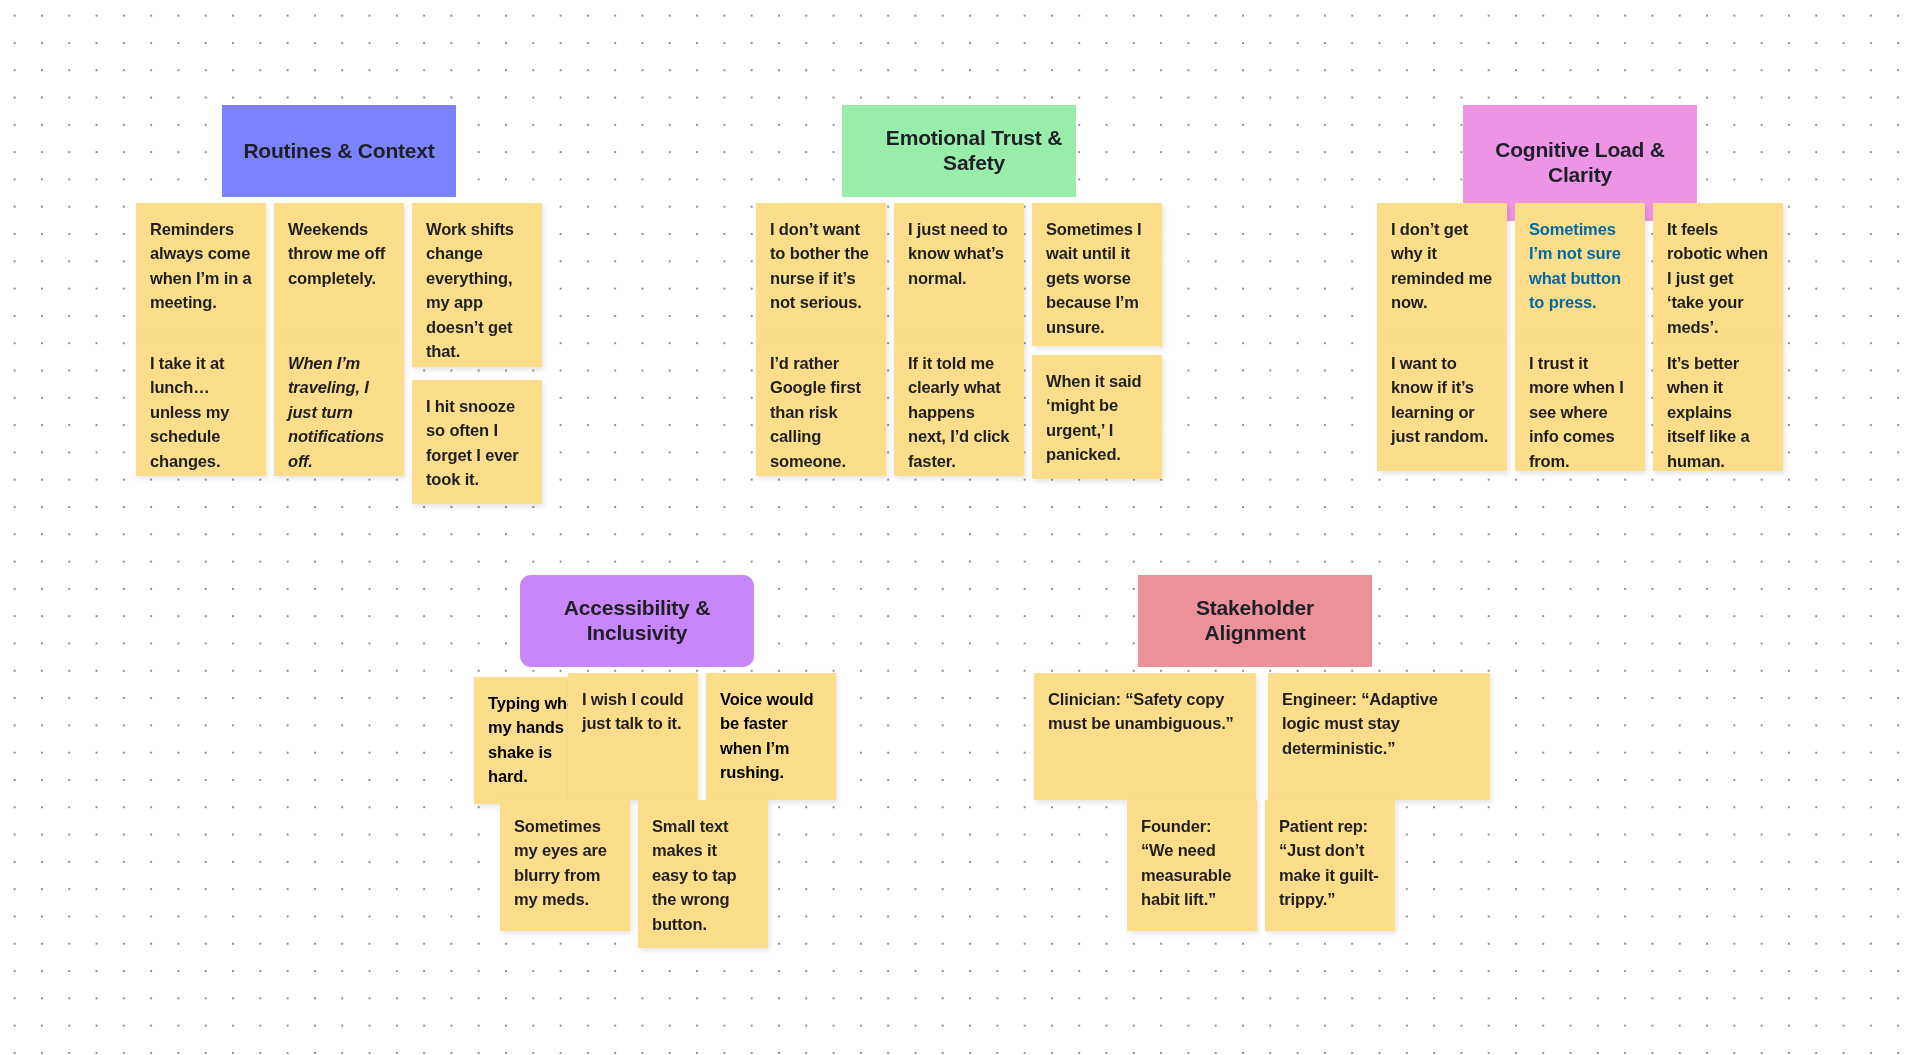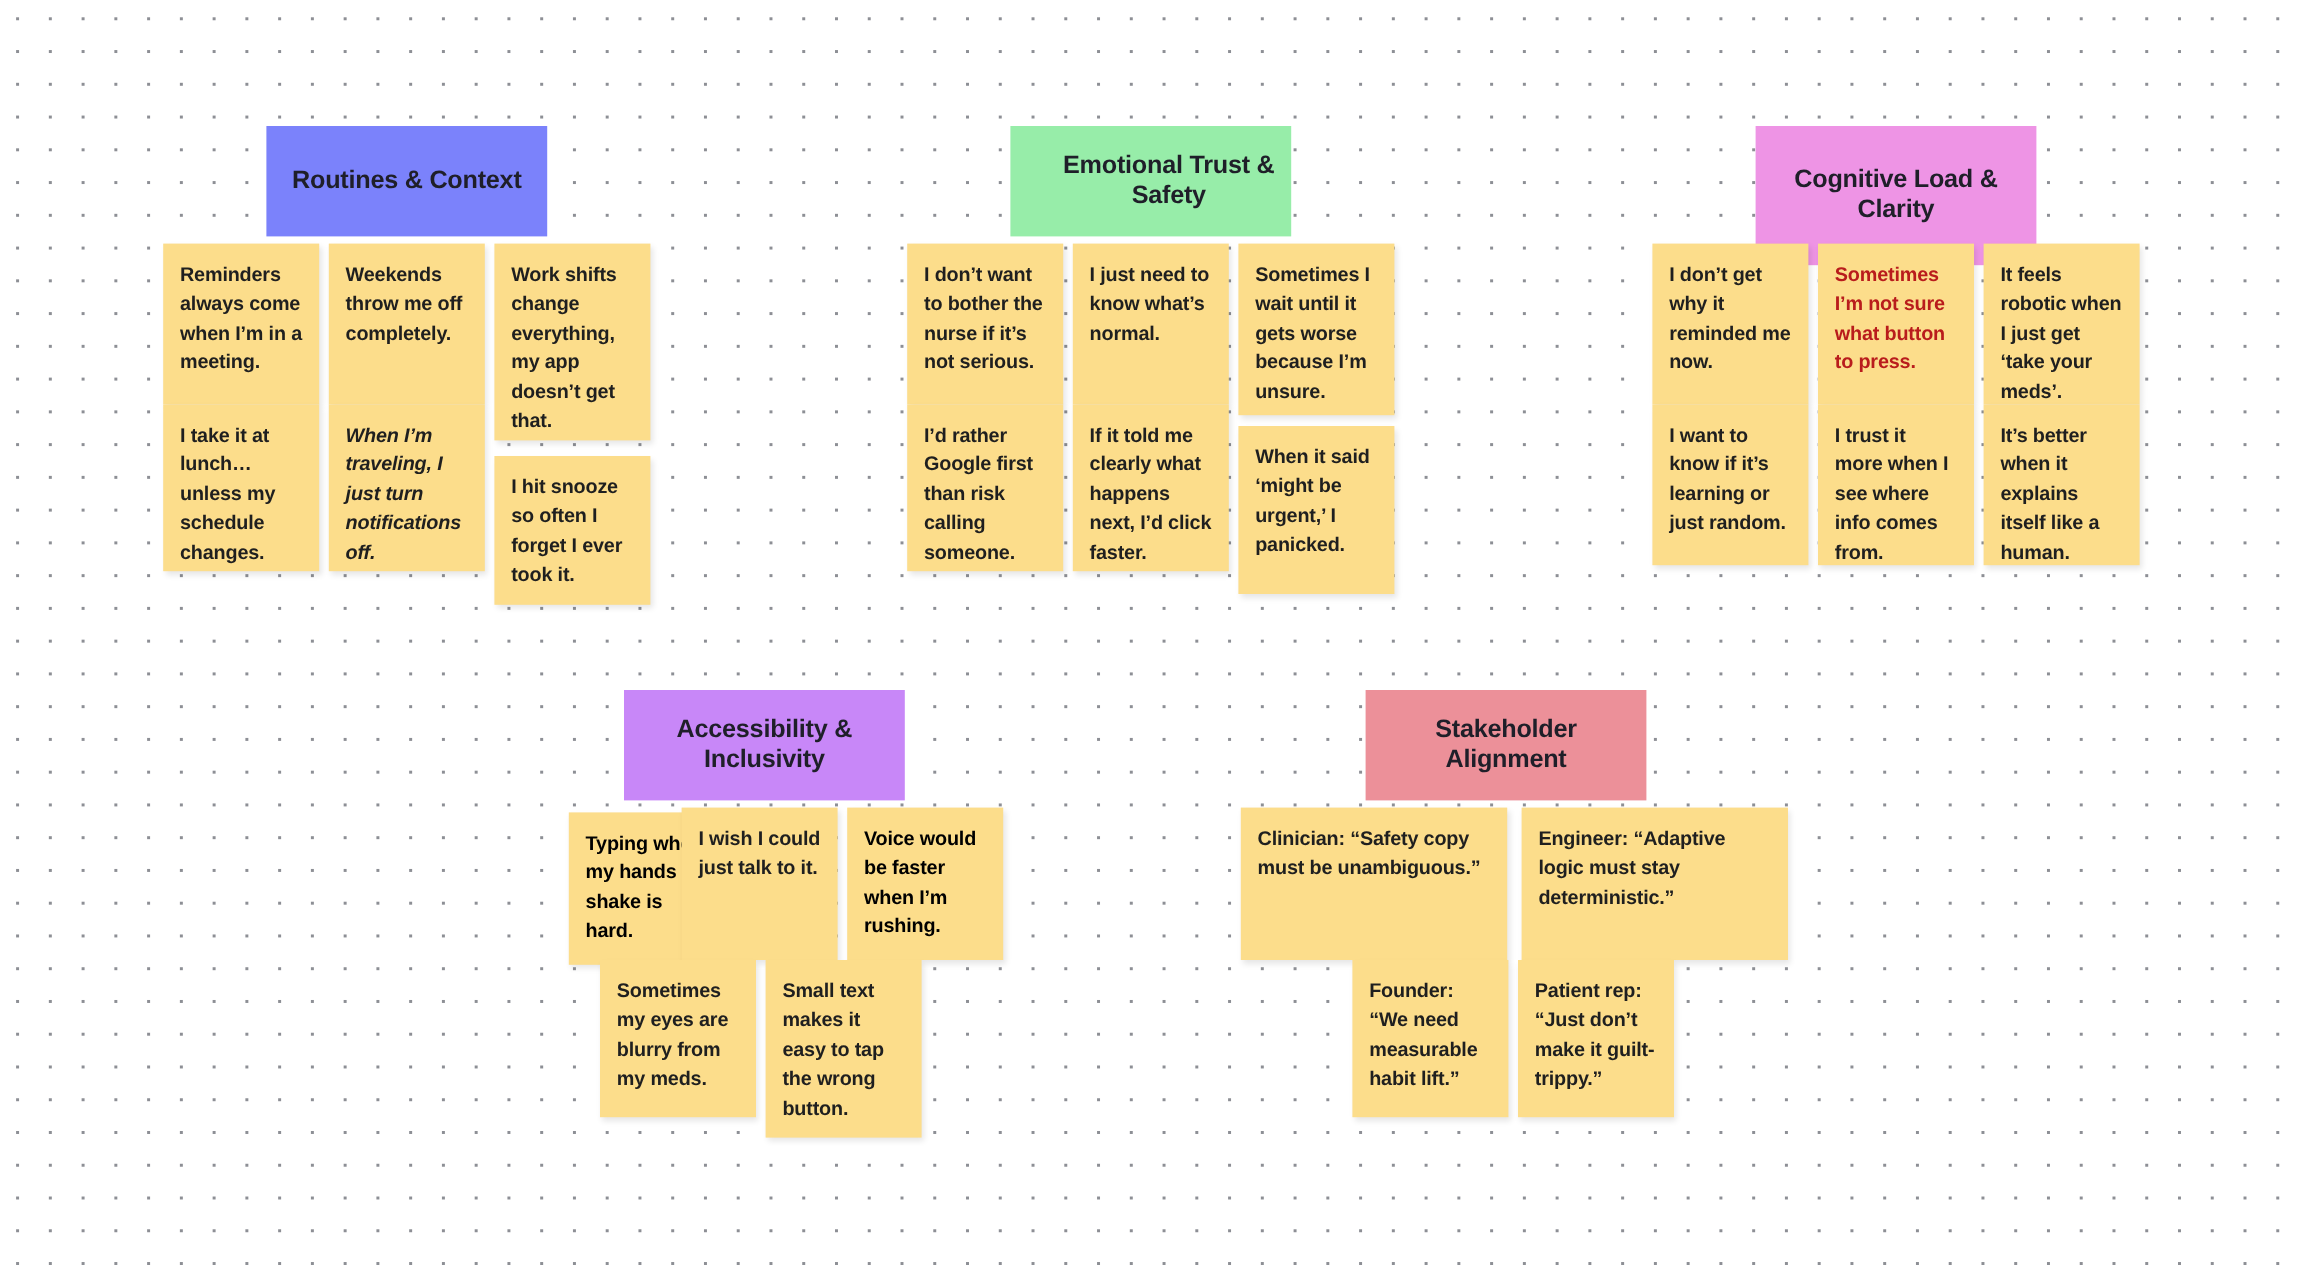--- a/index.html
+++ b/index.html
@@ -59,29 +59,29 @@
     <div class="note" style="left: 136px; top: 337px; width: 130px; height: 139px; background: rgb(252, 221, 139); color: rgb(31, 31, 31);">I take it at lunch… unless my schedule changes.</div>
     <div class="note" style="left: 412px; top: 203px; width: 130px; height: 164px; background: rgb(252, 221, 139); color: rgb(31, 31, 31);">Work shifts change everything, my app doesn’t get that.</div>
     <div class="note" style="left: 274px; top: 337px; width: 130px; height: 139px; background: rgb(252, 221, 139); color: rgb(31, 31, 31); font-style: italic;">When I’m traveling, I just turn notifications off.</div>
     <div class="note" style="left: 412px; top: 380px; width: 130px; height: 124px; background: rgb(252, 221, 139); color: rgb(31, 31, 31);">I hit snooze so often I forget I ever took it.</div>
     <div class="cluster-header" style="left: 842px; top: 105px; width: 234px; height: 92px; background: rgb(151, 237, 169); padding-left: 40px;">Emotional Trust &amp; Safety</div>
     <div class="note" style="left: 756px; top: 203px; width: 130px; height: 134px; background: rgb(252, 221, 139); color: rgb(31, 31, 31);">I don’t want to bother the nurse if it’s not serious.</div>
     <div class="note" style="left: 894px; top: 203px; width: 130px; height: 134px; background: rgb(252, 221, 139); color: rgb(31, 31, 31);">I just need to know what’s normal.</div>
     <div class="note" style="left: 1032px; top: 203px; width: 130px; height: 143px; background: rgb(252, 221, 139); color: rgb(31, 31, 31);">Sometimes I wait until it gets worse because I’m unsure.</div>
     <div class="note" style="left: 756px; top: 337px; width: 130px; height: 139px; background: rgb(252, 221, 139); color: rgb(31, 31, 31);">I’d rather Google first than risk calling someone.</div>
     <div class="note" style="left: 894px; top: 337px; width: 130px; height: 139px; background: rgb(252, 221, 139); color: rgb(31, 31, 31);">If it told me clearly what happens next, I’d click faster.</div>
-    <div class="note" style="left: 1032px; top: 355px; width: 130px; height: 140px; background: rgb(252, 221, 139); color: rgb(31, 31, 31);">When it said ‘might be urgent,’ I panicked.</div>
+    <div class="note" style="left: 1032px; top: 355px; width: 130px; height: 124px; background: rgb(252, 221, 139); color: rgb(31, 31, 31);">When it said ‘might be urgent,’ I panicked.</div>
     <div class="cluster-header" style="left: 1463px; top: 105px; width: 234px; height: 116px; background: rgb(238, 148, 229);">Cognitive Load &amp; Clarity</div>
     <div class="note" style="left: 1377px; top: 203px; width: 130px; height: 134px; background: rgb(252, 221, 139); color: rgb(31, 31, 31);">I don’t get why it reminded me now.</div>
-    <div class="note" style="left: 1515px; top: 203px; width: 130px; height: 134px; background: rgb(252, 221, 139); color: #b91c1c;">Sometimes I’m not sure what button to press.</div>
+    <div class="note" style="left: 1515px; top: 203px; width: 130px; height: 134px; background: rgb(252, 221, 139); color: #0369a1;">Sometimes I’m not sure what button to press.</div>
     <div class="note" style="left: 1653px; top: 203px; width: 130px; height: 134px; background: rgb(252, 221, 139); color: rgb(31, 31, 31);">It feels robotic when I just get ‘take your meds’.</div>
     <div class="note" style="left: 1377px; top: 337px; width: 130px; height: 134px; background: rgb(252, 221, 139); color: rgb(31, 31, 31);">I want to know if it’s learning or just random.</div>
     <div class="note" style="left: 1515px; top: 337px; width: 130px; height: 134px; background: rgb(252, 221, 139); color: rgb(31, 31, 31);">I trust it more when I see where info comes from.</div>
     <div class="note" style="left: 1653px; top: 337px; width: 130px; height: 134px; background: rgb(252, 221, 139); color: rgb(31, 31, 31);">It’s better when it explains itself like a human.</div>
-    <div class="cluster-header" style="left: 520px; top: 575px; width: 234px; height: 92px; background: rgb(200, 135, 248);">Accessibility &amp; Inclusivity</div>
+    <div class="cluster-header" style="left: 520px; top: 575px; width: 234px; height: 92px; background: rgb(200, 135, 248); border-radius: 11px;">Accessibility &amp; Inclusivity</div>
     <div class="note" style="left: 430px; top: 677px; width: 130px; height: 127px; background: rgb(252, 221, 139); color: #000000; margin-left: 44px;">Typing when my hands shake is hard.</div>
     <div class="note" style="left: 568px; top: 673px; width: 130px; height: 127px; background: rgb(252, 221, 139); color: rgb(31, 31, 31);">I wish I could just talk to it.</div>
     <div class="note" style="left: 706px; top: 673px; width: 130px; height: 127px; background: rgb(252, 221, 139); color: #000000;">Voice would be faster when I’m rushing.</div>
     <div class="note" style="left: 500px; top: 800px; width: 130px; height: 131px; background: rgb(252, 221, 139); color: rgb(31, 31, 31);">Sometimes my eyes are blurry from my meds.</div>
     <div class="note" style="left: 638px; top: 800px; width: 130px; height: 148px; background: rgb(252, 221, 139); color: rgb(31, 31, 31);">Small text makes it easy to tap the wrong button.</div>
     <div class="cluster-header" style="left: 1138px; top: 575px; width: 234px; height: 92px; background: rgb(236, 144, 153);">Stakeholder Alignment</div>
     <div class="note" style="left: 1034px; top: 673px; width: 222px; height: 127px; background: rgb(252, 221, 139); color: rgb(31, 31, 31);">Clinician: “Safety copy must be unambiguous.”</div>
     <div class="note" style="left: 1268px; top: 673px; width: 222px; height: 127px; background: rgb(252, 221, 139); color: rgb(31, 31, 31);">Engineer: “Adaptive logic must stay deterministic.”</div>
     <div class="note" style="left: 1127px; top: 800px; width: 130px; height: 131px; background: rgb(252, 221, 139); color: rgb(31, 31, 31);">Founder: “We need measurable habit lift.”</div>
     <div class="note" style="left: 1265px; top: 800px; width: 130px; height: 131px; background: rgb(252, 221, 139); color: rgb(31, 31, 31);">Patient rep: “Just don’t make it guilt-trippy.”</div>

